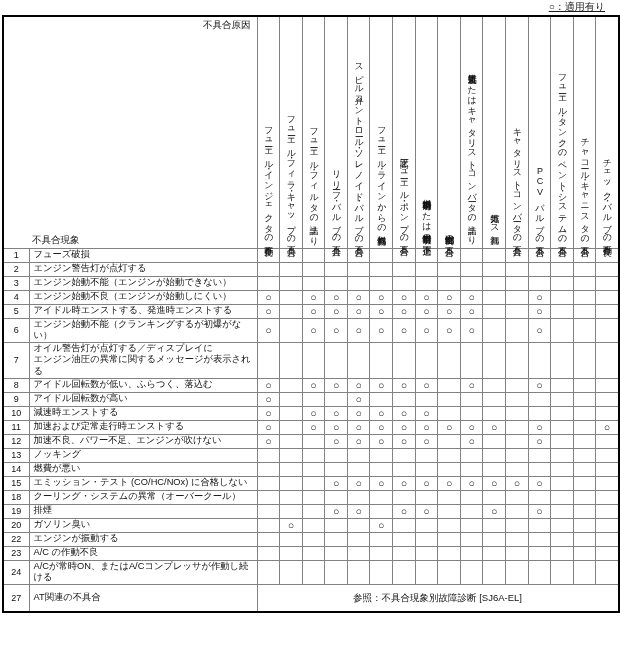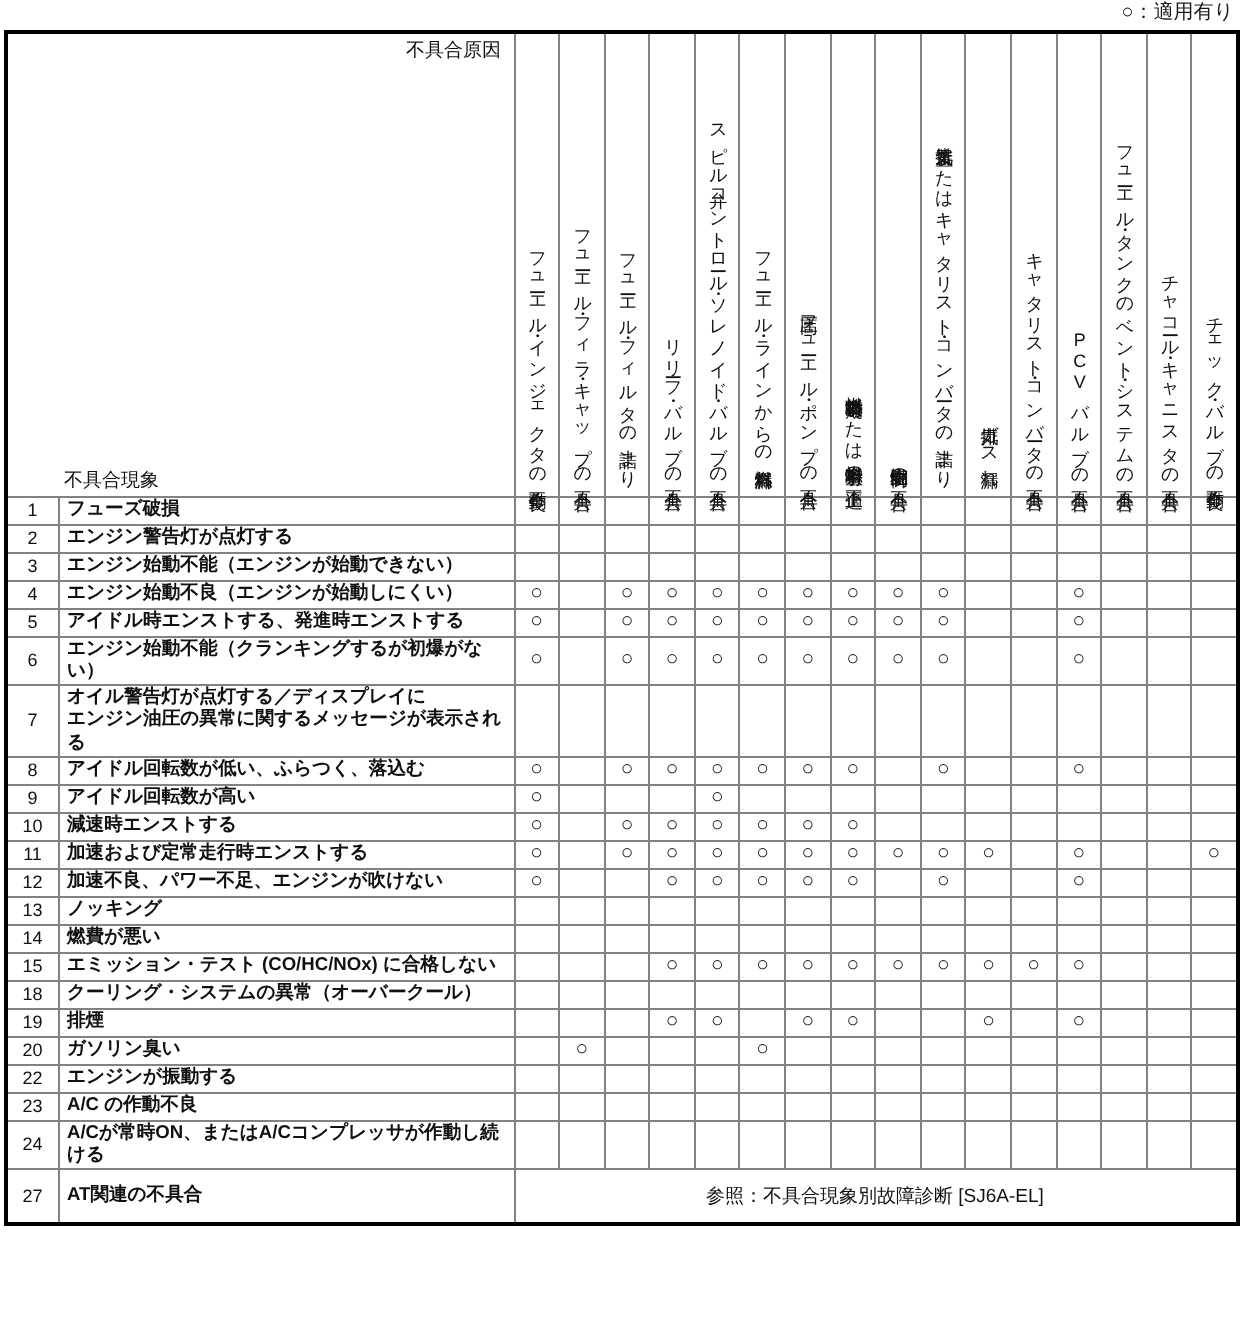--- a/index.html
+++ b/index.html
@@ -4,22 +4,22 @@
 <style>
   html, body { margin: 0; padding: 0; background: #ffffff; }
   body {
     width: 620px; height: 659px;
     font-family: "Liberation Sans", "DejaVu Sans", sans-serif;
     color: #111111;
   }
   .page { position: relative; width: 620px; height: 659px; overflow: hidden; background: #ffffff; }
 
   .legend {
-    position: absolute; top: 0px; right: 3px;
-    font-size: 10px; line-height: 13px; color: #1a1a1a;
+    position: absolute; top: 0px; right: 15px;
+    font-size: 10px; line-height: 13px; color: #1a1a1a; text-decoration: underline;
   }
 
   table.matrix {
     position: absolute; left: 2px; top: 15px;
     border-collapse: collapse; table-layout: fixed;
     width: 616px;
     border: 2px solid #000000;
   }
   col.c-num   { width: 26px; }
   col.c-label { width: 228px; }
@@ -51,21 +51,21 @@
   }
 
   tr.r-single { height: 14px; }
   tr.r-double { height: 28px; }
 
   td.num {
     text-align: center; font-size: 9px; padding: 0; color: #111;
   }
   td.label {
     font-size: 9.3px; line-height: 1.25; padding: 0 2px 0 4px;
-    white-space: pre-line; color: #111; overflow: hidden; font-weight: bold;
+    white-space: pre-line; color: #111; overflow: hidden;
   }
   td.cell { text-align: center; padding: 0; font-size: 10.5px; line-height: 1; color: #222; }
   td.cell span { display: inline-block; transform: translateY(-0.5px); }
   td.refcell { text-align: center; font-size: 9.5px; color: #111; }
 </style>
 </head>
 <body>
 
 <div class="page">
 

